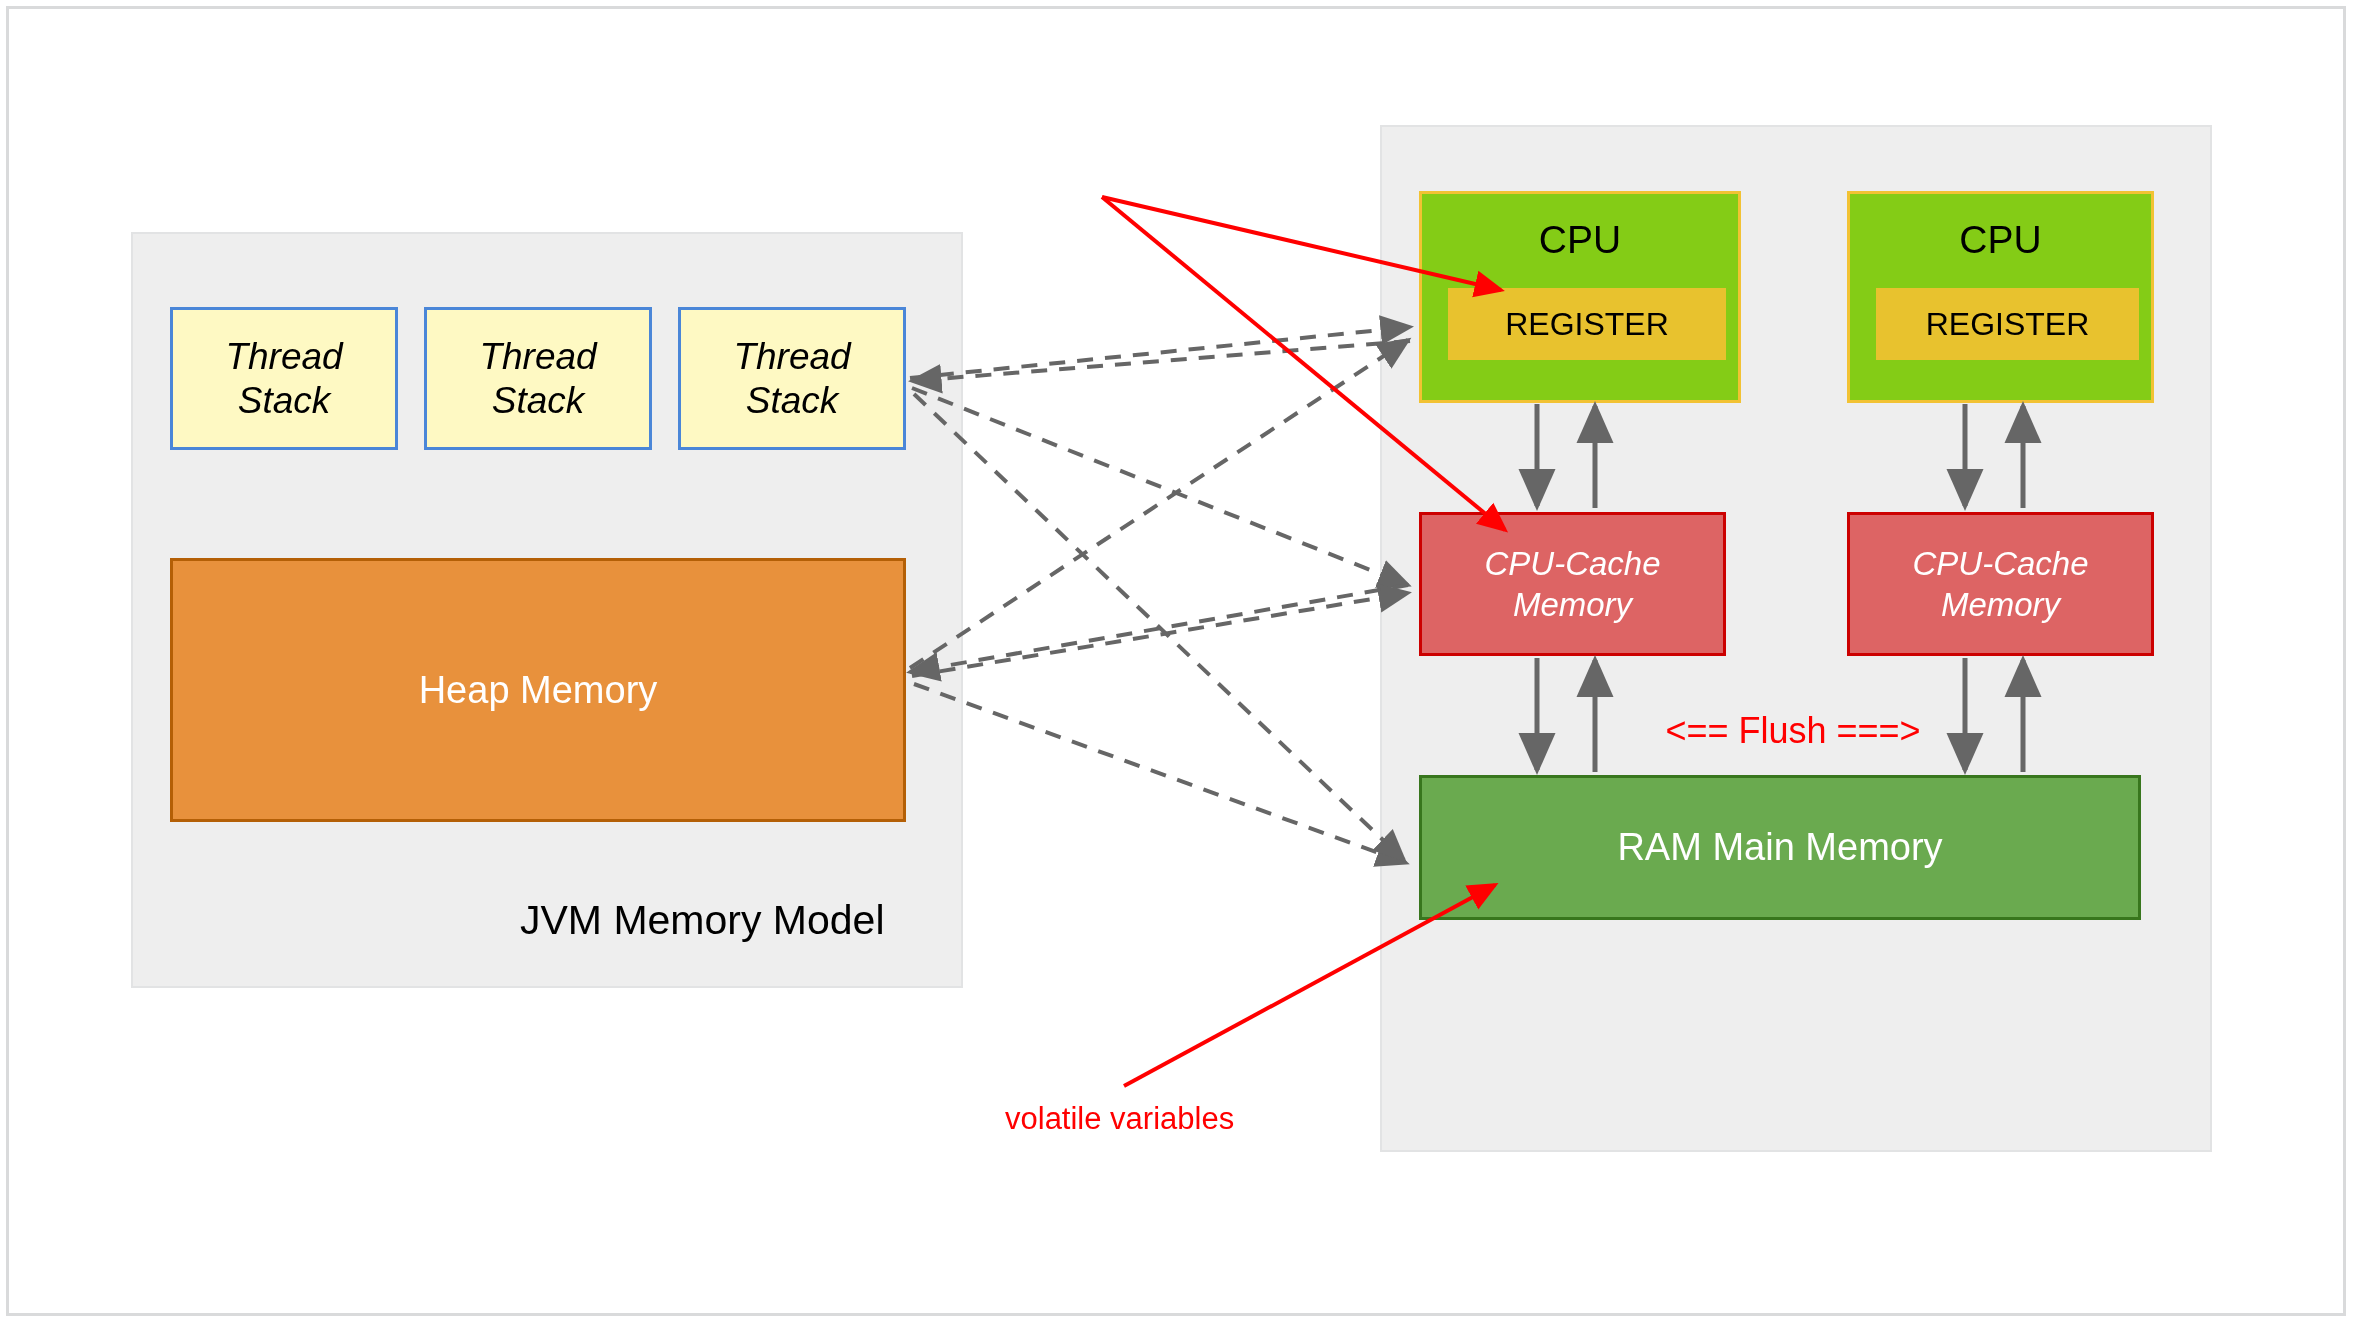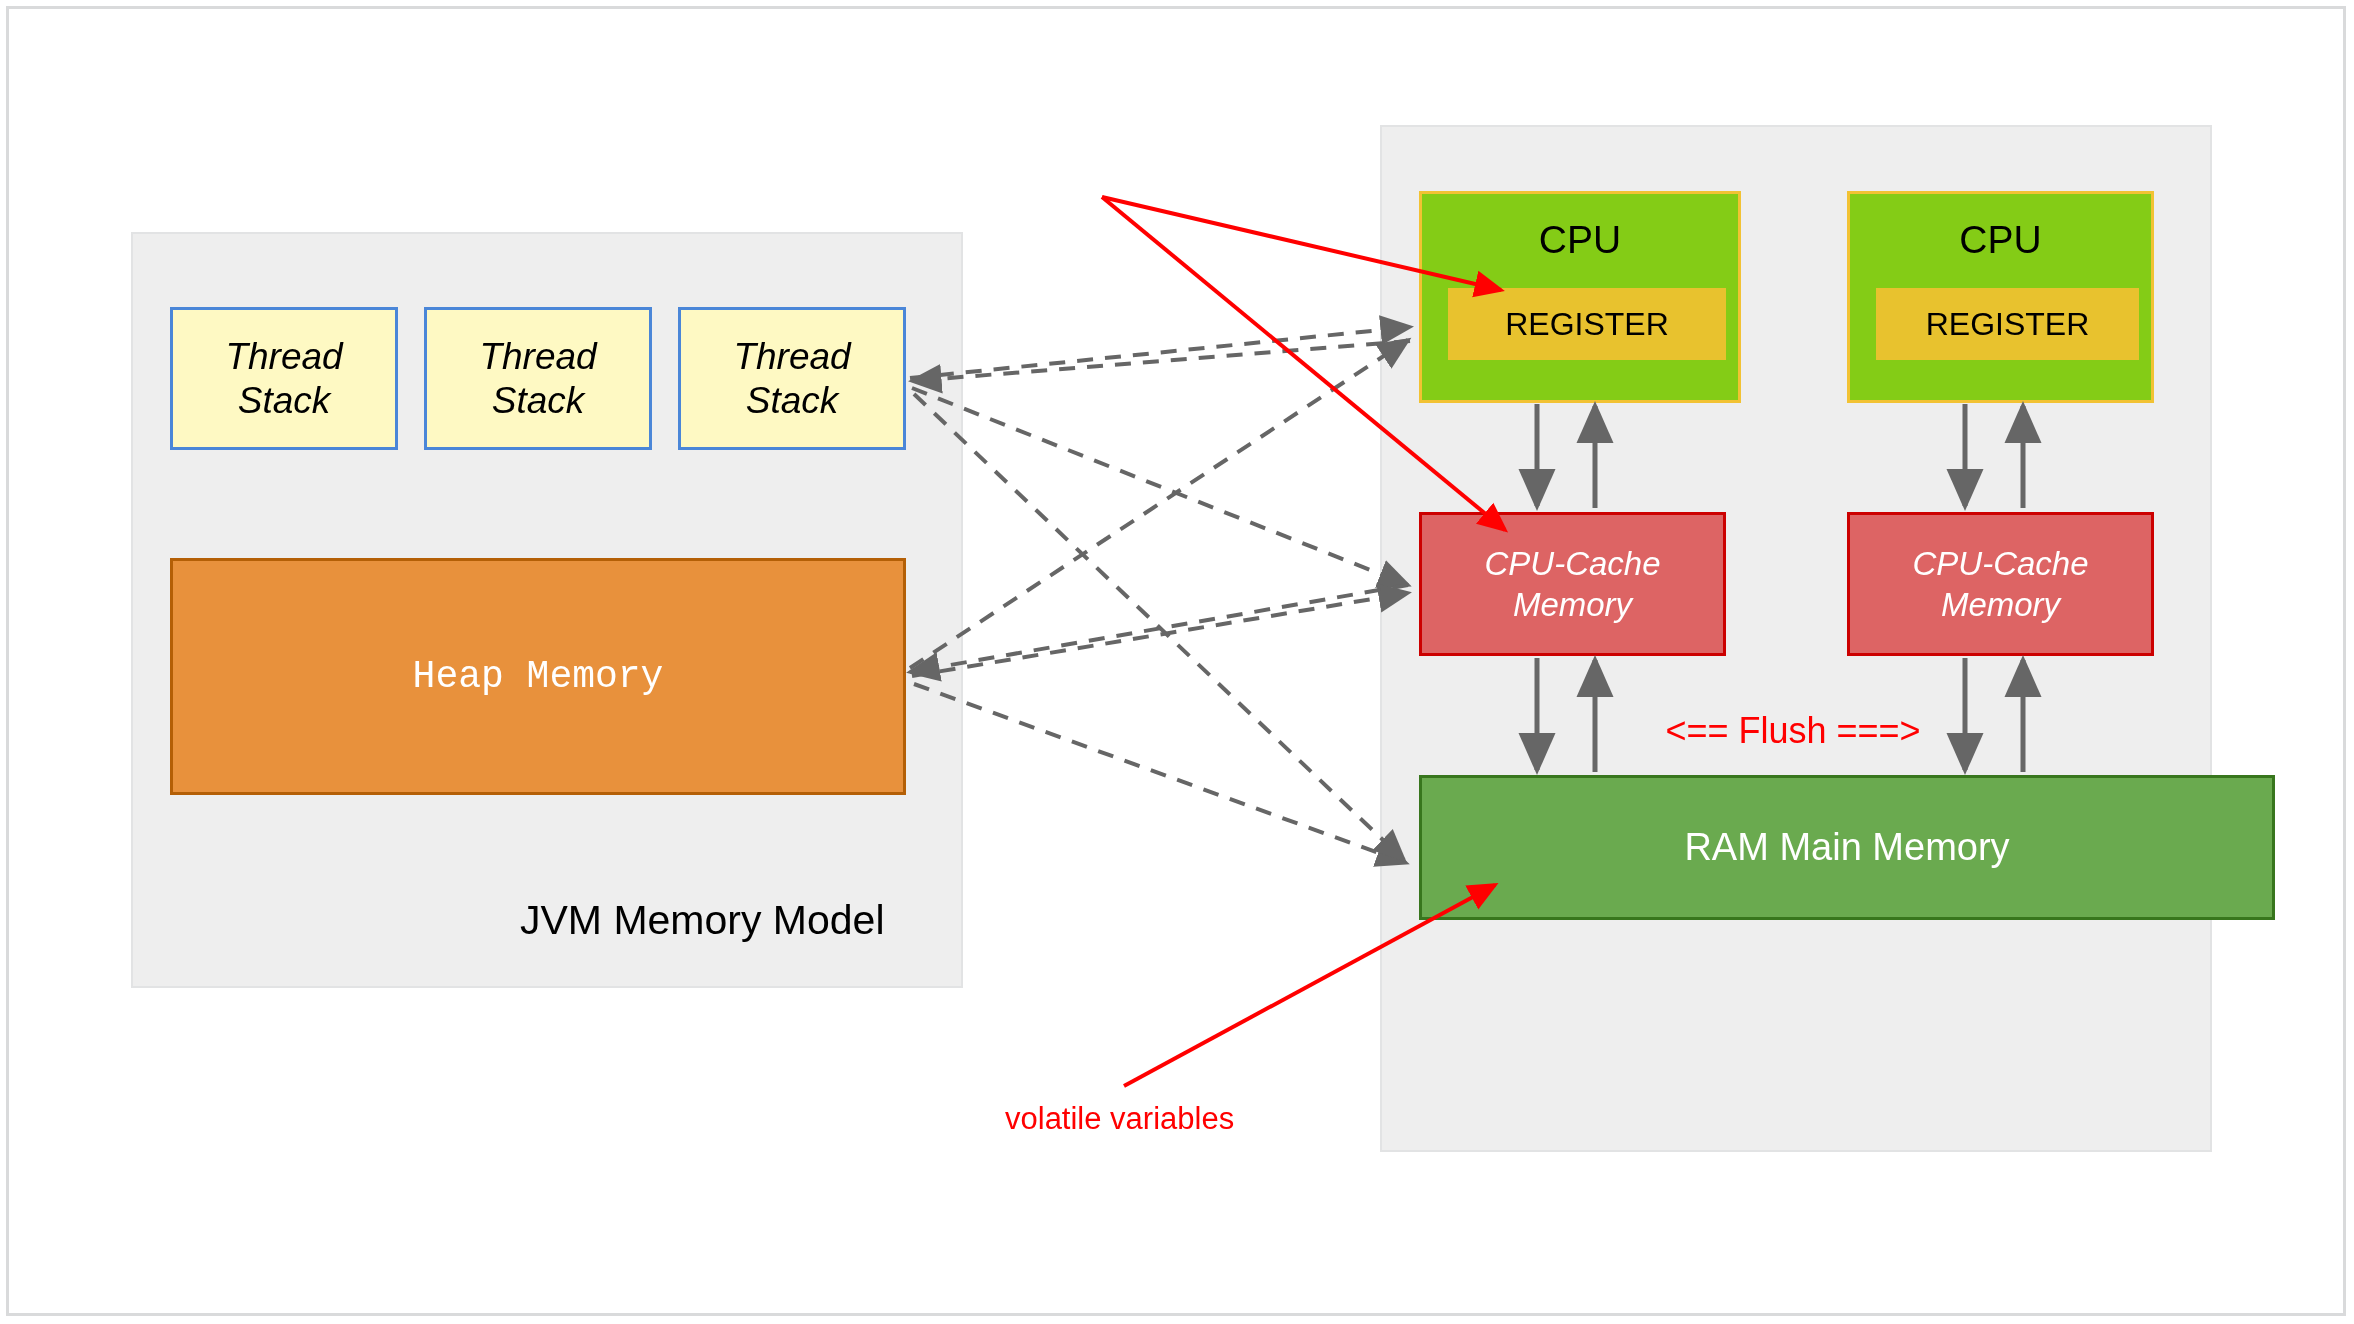--- a/index.html
+++ b/index.html
@@ -24,40 +24,40 @@
 
   .box{position:absolute;box-sizing:border-box;display:flex;align-items:center;
        justify-content:center;text-align:center;}
 
   .thread-stack{background:#fef9c3;border:3px solid #4a86d8;color:#000000;
                 font-size:37px;line-height:44px;font-style:italic;}
   #ts0{left:170px;top:307px;width:228px;height:143px;}
   #ts1{left:424px;top:307px;width:228px;height:143px;}
   #ts2{left:678px;top:307px;width:228px;height:143px;}
 
-  #heap{left:170px;top:558px;width:736px;height:237px;background:#e8913c;
-        border:3px solid #b45f06;color:#ffffff;font-size:38px;font-family:Liberation Mono, monospace;}
+  #heap{left:170px;top:558px;width:736px;height:264px;background:#e8913c;
+        border:3px solid #b45f06;color:#ffffff;font-size:38px;}
 
   .cpu-box{background:#84cc16;border:3px solid #f2c233;}
   #cpu0{left:1419px;top:191px;width:322px;height:212px;}
   #cpu1{left:1847px;top:191px;width:307px;height:212px;}
 
   .cpu-title{position:absolute;left:0;right:0;top:26px;text-align:center;
              color:#000;font-size:39px;line-height:39px;}
 
   .register{position:absolute;left:26px;right:12px;top:94px;height:72px;
             background:#e8c22e;display:flex;align-items:center;justify-content:center;
             color:#000;font-size:32px;}
 
   .cache-box{background:#dd6464;border:3px solid #cc0000;color:#ffffff;
              font-size:33px;line-height:41px;font-style:italic;}
   #cache0{left:1419px;top:512px;width:307px;height:144px;}
   #cache1{left:1847px;top:512px;width:307px;height:144px;}
 
-  #ram{left:1419px;top:775px;width:856px;height:145px;background:#6aaa4f;
+  #ram{left:1419px;top:775px;width:722px;height:145px;background:#6aaa4f;
        border:3px solid #38761d;color:#ffffff;font-size:38px;}
 
   .red-note{position:absolute;color:#ff0000;font-size:31px;line-height:38px;
             white-space:pre;text-align:center;}
   #note-local{left:1010px;top:104px;width:190px;}
   #note-volatile{left:1005px;top:1100px;width:260px;text-align:left;}
   #note-flush{left:1663px;top:712px;width:260px;color:#ff0000;font-size:36px;
               text-align:center;white-space:nowrap;}
 
   svg#wires{position:absolute;left:0;top:0;width:2354px;height:1324px;

